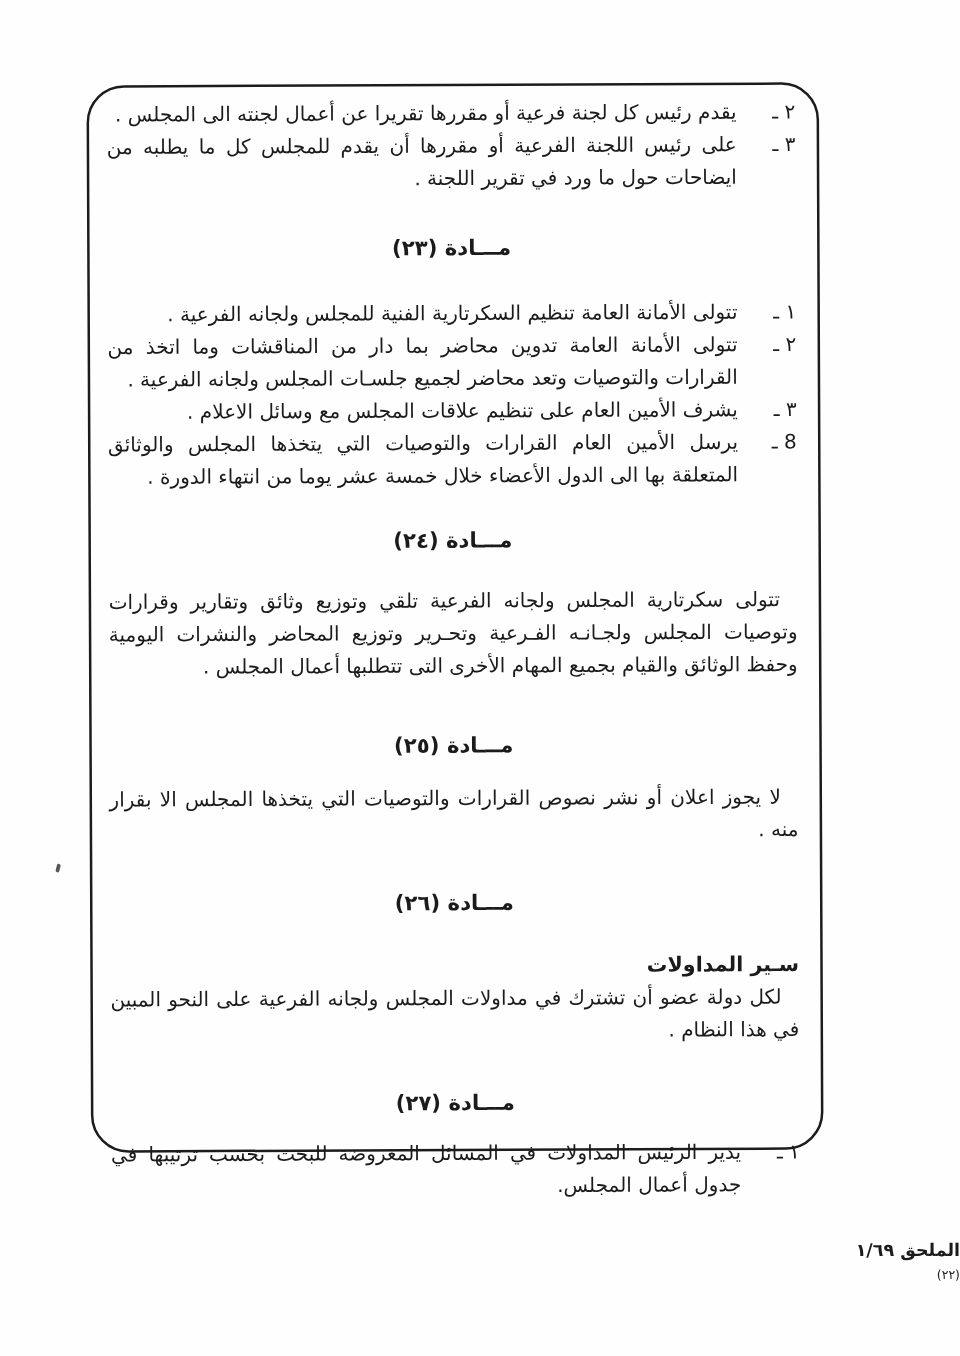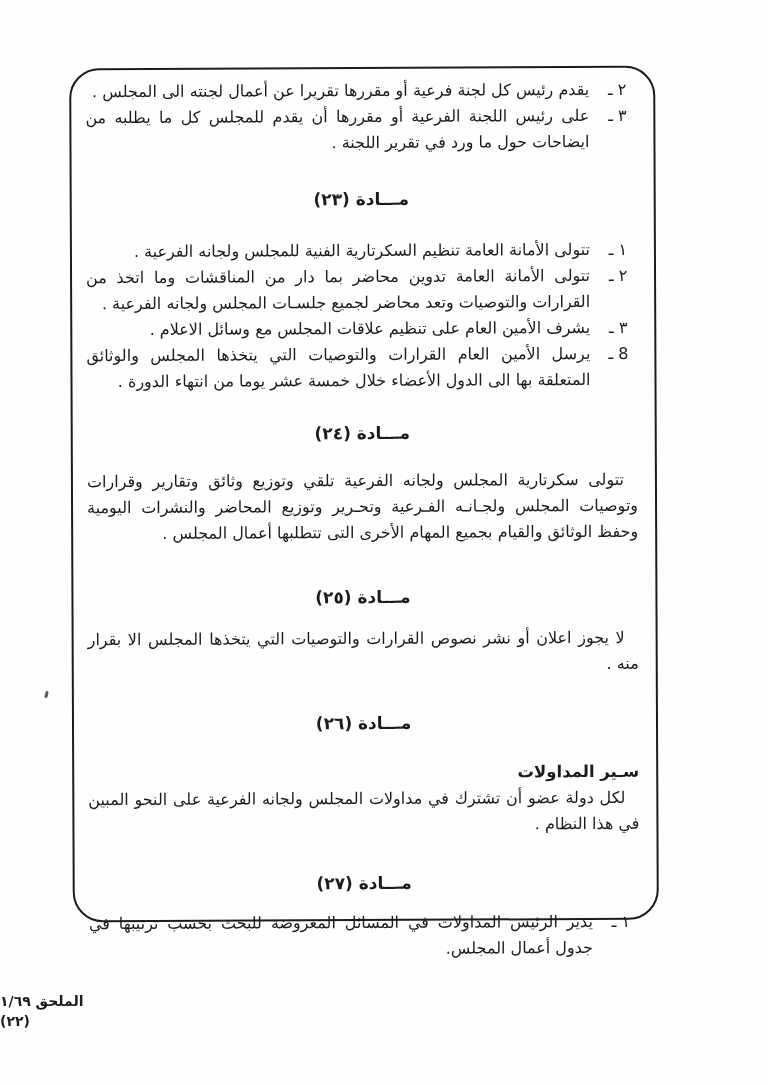--- a/index.html
+++ b/index.html
@@ -32,21 +32,20 @@
   }
   .num-item {
     display: flex;
     gap: 9px;
     direction: rtl;
   }
   .num-item .marker {
     flex: 0 0 38px;
     white-space: nowrap;
     letter-spacing: 2px;
-    text-align: center;
   }
   .num-item .itext {
     flex: 1;
     text-align: justify;
     text-align-last: right;
   }
   .article-title {
     text-align: center;
     font-weight: bold;
     font-size: 17px;
@@ -66,31 +65,31 @@
   .section-heading {
     font-weight: bold;
     font-size: 16.5px;
     line-height: 26px;
   }
   .page-footer {
     position: absolute;
     left: 0;
     right: 0;
     top: 991px;
-    text-align: left;
+    text-align: right;
     direction: rtl;
   }
   .footer-attachment {
     font-weight: bold;
     font-size: 14px;
     line-height: 20px;
   }
   .footer-page-number {
-    font-weight: bold;
-    font-size: 14px;
+    font-weight: normal;
+    font-size: 10px;
     line-height: 20px;
   }
   .ink-speck {
     position: absolute;
     left: 45px;
     top: 691px;
     width: 3px;
     height: 7px;
     background: #3a3a3a;
     border-radius: 2px;

